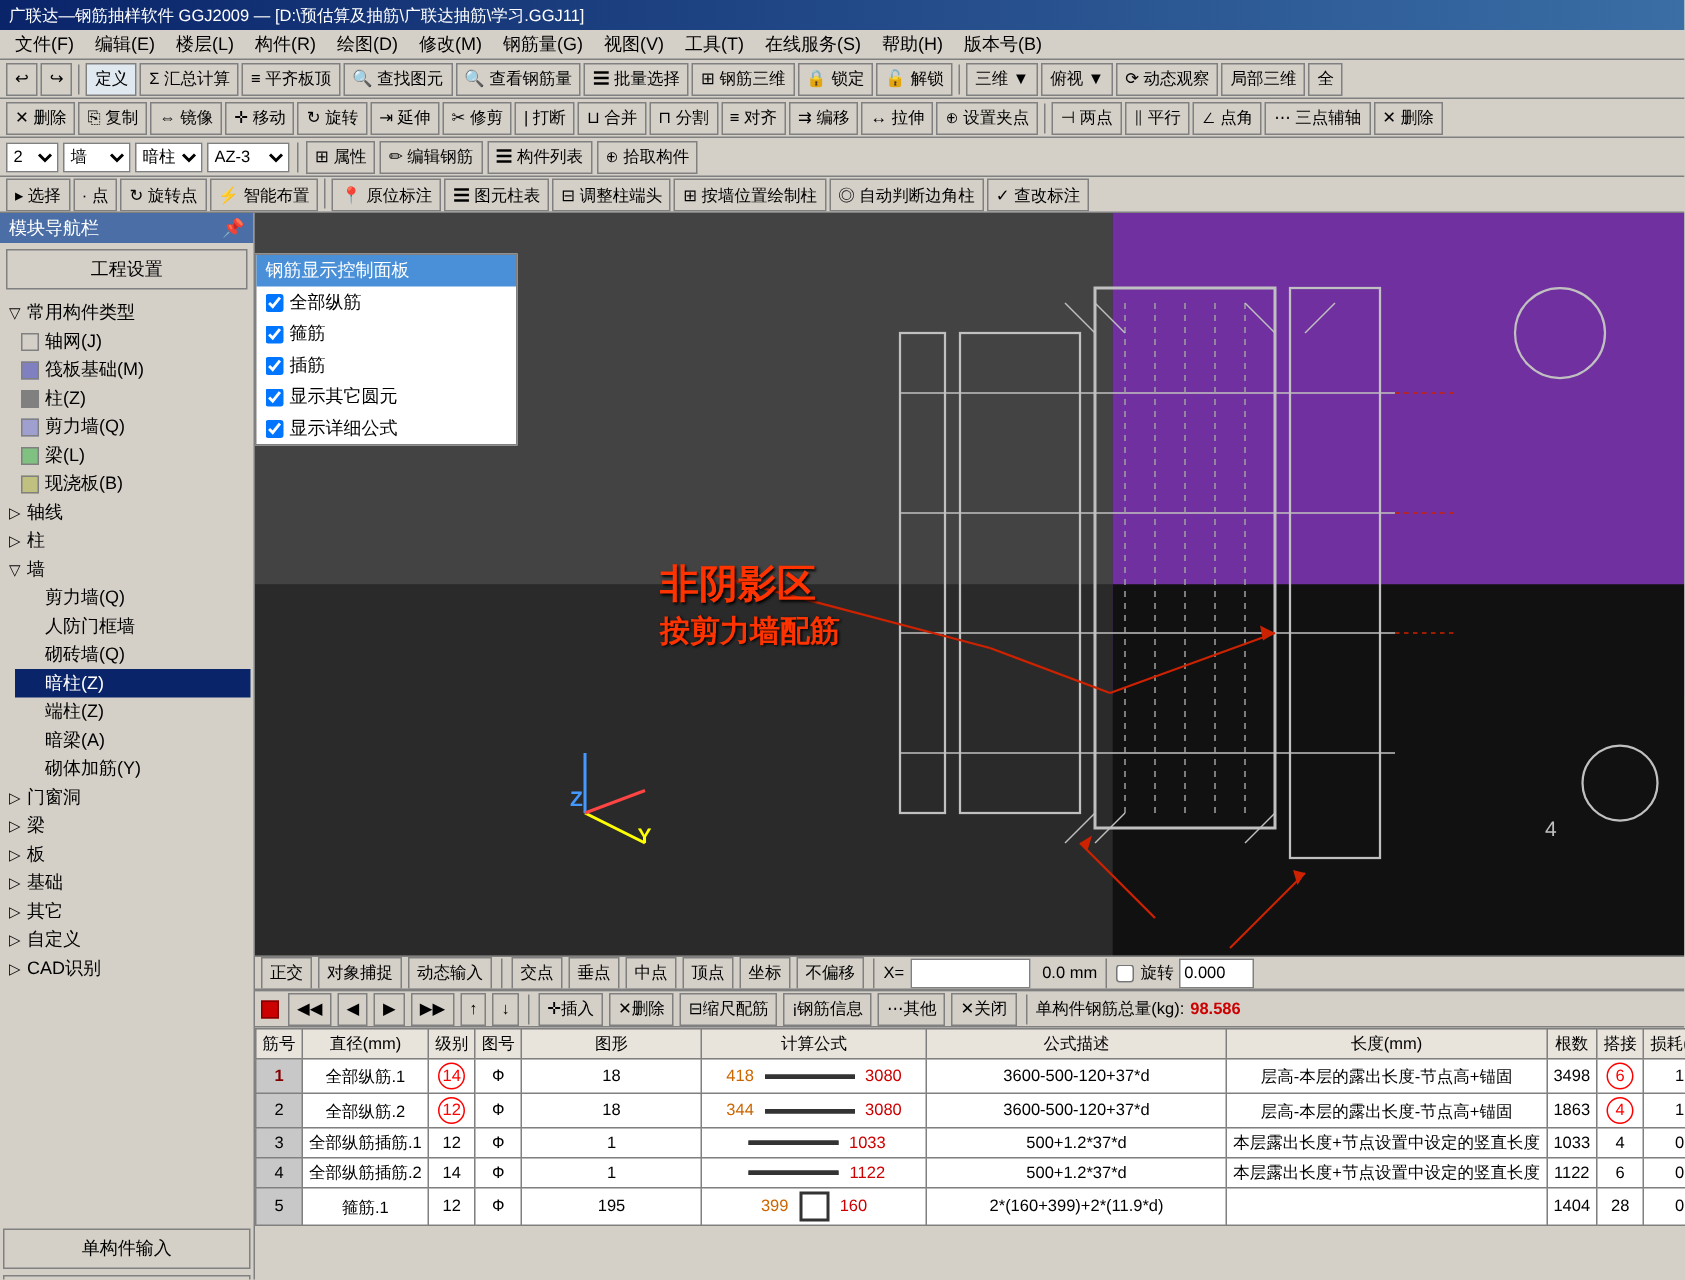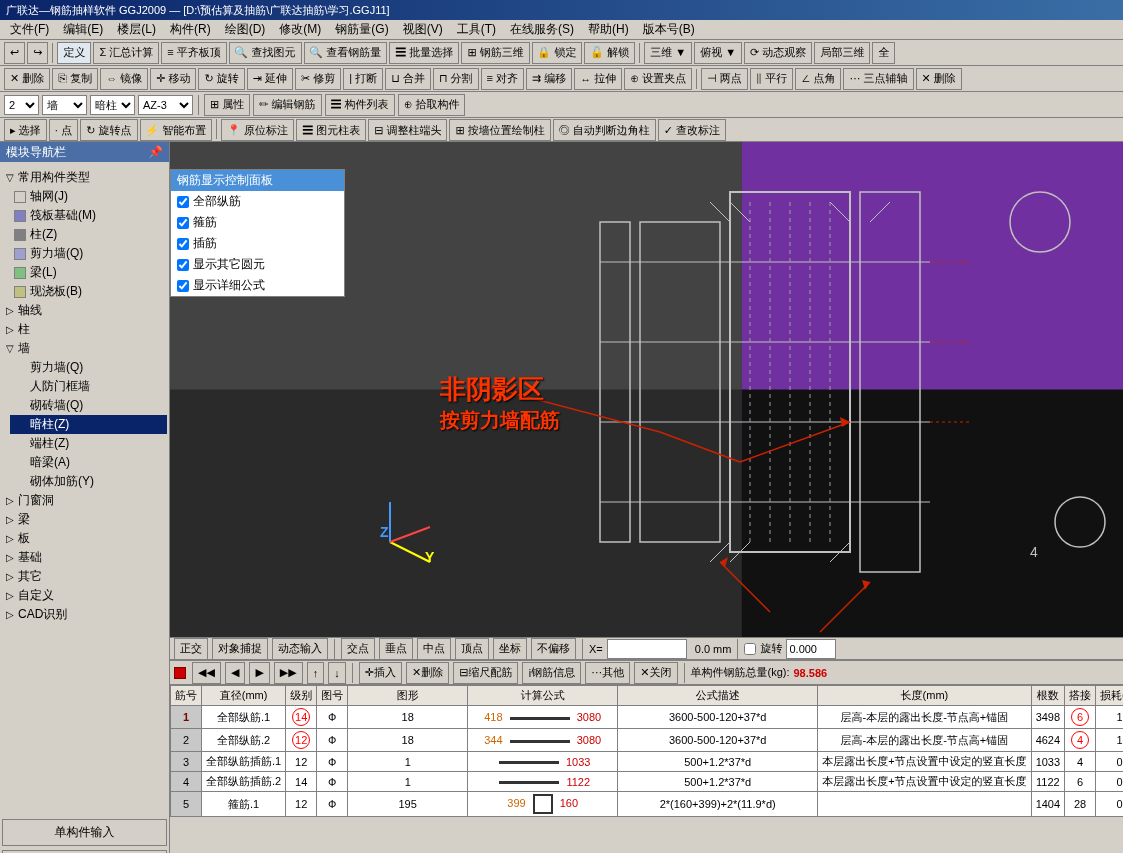--- a/index.html
+++ b/index.html
@@ -373,20 +373,21 @@
 
 <div id="main-layout">
 
   <div id="sidebar">
     <div id="sidebar-header">
       <span>模块导航栏</span>
       <span style="cursor:pointer;">📌</span>
     </div>
 
     <div style="padding:2px; display:flex; flex-direction:column; gap:2px;">
+      <button class="sidebar-bottom-btn">工程设置</button>
     </div>
 
     <div id="sidebar-tree">
 
       <div class="tree-item">
         <span class="tree-expand">▽</span>
         <span>常用构件类型</span>
       </div>
       <div class="tree-group">
         <div class="tree-item">
@@ -670,21 +671,21 @@
               <td><span class="circle-num">12</span></td>
               <td>Ф</td>
               <td>18</td>
               <td>
                 <span style="color:#cc6600;">344</span>
                 <span style="display:inline-block;width:60px;height:3px;background:#333;margin:0 4px;vertical-align:middle;border-top:3px solid #333;"></span>
                 <span style="color:#cc0000;">3080</span>
               </td>
               <td>3600-500-120+37*d</td>
               <td>层高-本层的露出长度-节点高+锚固</td>
-              <td>4624</td>
+              <td>1863</td>
               <td><span class="circle-num">4</span></td>
               <td>1</td>
 
             </tr>
 
             <tr>
               <td class="row-num-cell">3</td>
               <td>全部纵筋插筋.1</td>
               <td>12</td>
               <td>Ф</td>

